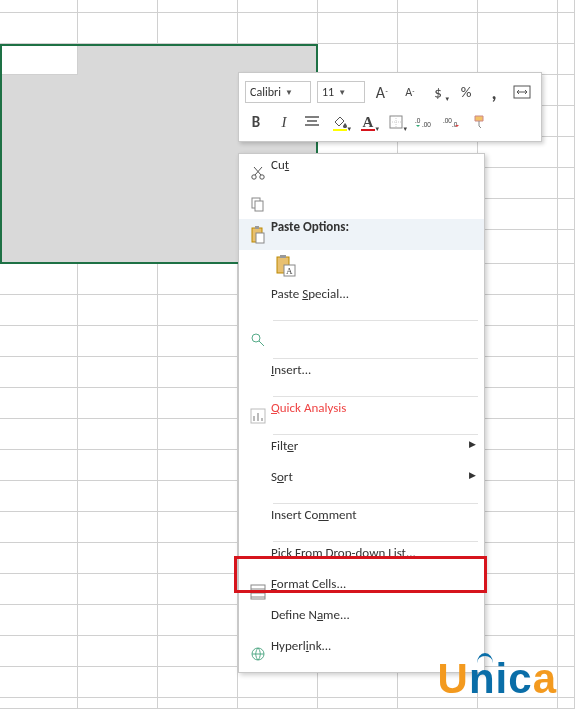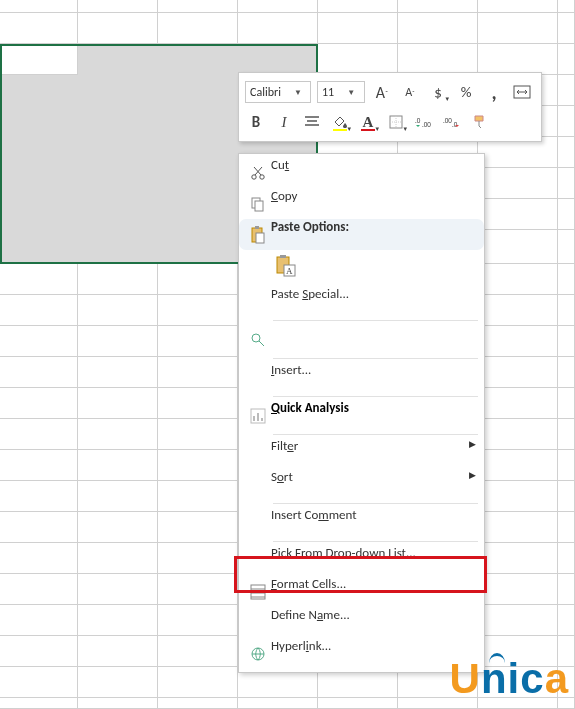--- a/index.html
+++ b/index.html
@@ -70,21 +70,21 @@
     gap: 6px;
     height: 30px;
   }
   .mini .sel {
     border: 1px solid #c8c8c8;
     height: 22px;
     display: flex;
     align-items: center;
     padding: 0 4px;
     font-size: 12px;
-    gap: 13px;
+    gap: 4px;
   }
   .drop-arrow {
     font-size: 8px; color: #555;
   }
   .mini-btn {
     width: 22px; height: 22px;
     display: flex; align-items: center; justify-content: center;
     font-size: 15px;
     color: #444;
     position: relative;
@@ -102,22 +102,22 @@
     border: 1px solid #c8c8c8;
     box-shadow: 2px 2px 5px rgba(0,0,0,0.2);
     padding: 3px 0;
   }
   .ctx-item {
     display: flex;
     height: 31px;
     padding: 0 8px 0 6px;
     position: relative;
   }
-  .ctx-item.hover { background: #eef3f8; border-radius: 7px; }
-  .ctx-item.disabled { color: #000000; font-weight: bold; }
+  .ctx-item.hover { background: #eef3f8; }
+  .ctx-item.disabled { color: #ef4444; }
   .ctx-item.bold .label { font-weight: 600; }
   .ctx-ico {
     width: 26px;
     display: flex; align-items: center; justify-content: center;
     color: #666;
   }
   .ctx .label { flex: 1; }
   .ctx .sub { font-size: 9px; color: #333; margin-left: auto; }
   .ctx .u { text-decoration: underline; }
   .ctx-sep { height: 1px; background: #e1e1e1; margin: 3px 6px 3px 34px; }
@@ -134,21 +134,21 @@
   .hl {
     position: absolute;
     left: 234px; top: 556px;
     width: 253px; height: 37px;
     border: 3px solid #d6141c;
     pointer-events: none;
   }
   
   .logo {
     position: absolute;
-    right: 6px; bottom: 6px;
+    right: 18px; bottom: 6px;
     font-family: Arial, sans-serif;
     font-weight: 700;
     font-size: 42px;
     letter-spacing: 1px;
     color: #0a6ea8;
   }
   .logo .o { color: #f39a1f; }
   .logo-icon {
     position: absolute;
     top: -2px; right: 64px;
@@ -302,21 +302,20 @@
     </div>
     <span class="label">Cu<span class="u">t</span></span>
   </div>
   <div class="ctx-item">
     <div class="ctx-ico">
       <svg width="16" height="16">
           <rect x="2" y="2" width="8" height="10" fill="none" stroke="#888"></rect>
           <rect x="5" y="5" width="8" height="10" fill="#fff" stroke="#888"></rect>
         </svg>
     </div>
-    <span class="label"><span class="u">C</span>opy</span>
   </div>
   <div class="ctx-item bold hover">
     <div class="ctx-ico">
       <svg width="16" height="18">
           <rect x="2" y="2" width="10" height="14" fill="#e8c070" stroke="#b80"></rect>
           <rect x="5" y="0" width="4" height="3" fill="#999"></rect>
           <rect x="6" y="7" width="8" height="10" fill="#fff" stroke="#888"></rect>
         </svg>
     </div>
     <span class="label">Paste Options:</span>

